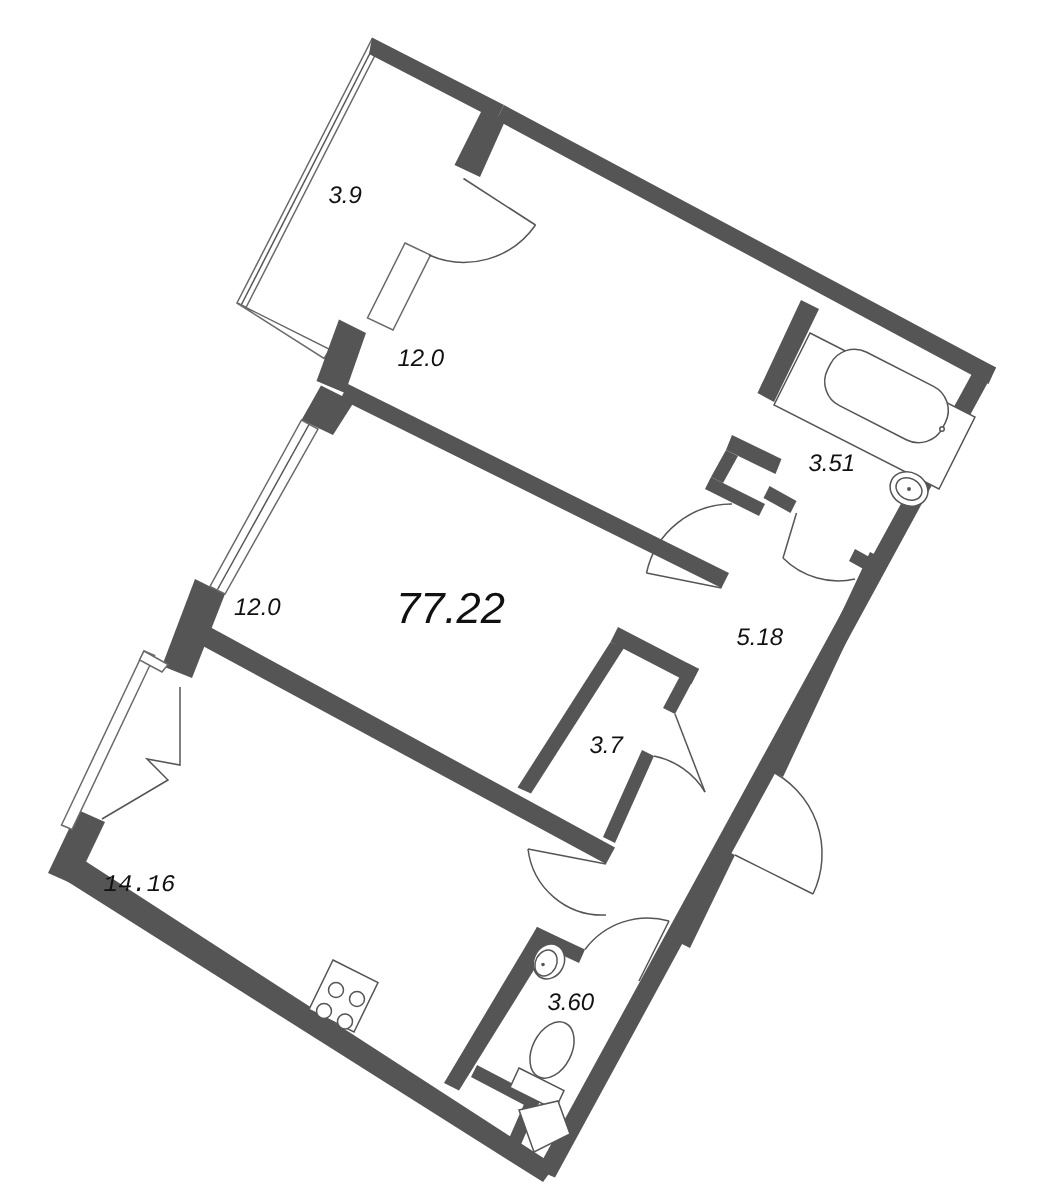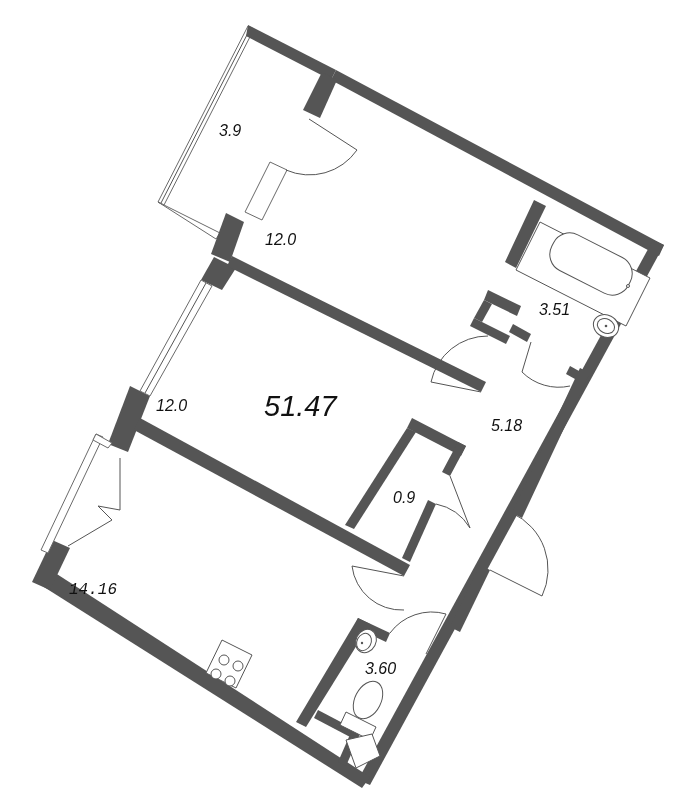--- a/index.html
+++ b/index.html
@@ -139,16 +139,16 @@
     <circle class="fixture" cx="216" cy="674" r="5"></circle>
     <circle class="fixture" cx="230" cy="681" r="5"></circle>
   </g>
 </svg>
 
 <span class="label small" style="left:219px; top:123px;">3.9</span>
 <span class="label small" style="left:265px; top:232px;">12.0</span>
 <span class="label small" style="left:156px; top:398px;">12.0</span>
 <span class="label small" style="left:539px; top:302px;">3.51</span>
 <span class="label small" style="left:491px; top:418px;">5.18</span>
-<span class="label small" style="left:393px; top:490px;">0.9</span>
+<span class="label small" style="left:393px; top:490px;">3.7</span>
 <span class="label small" style="left:69px; top:582px;font-family:Liberation Mono, monospace;">14.16</span>
 <span class="label small" style="left:365px; top:661px;">3.60</span>
-<span class="label big" style="left:264px; top:392px;">51.47</span>
+<span class="label big" style="left:264px; top:392px;">77.22</span>
 
 </body></html>

